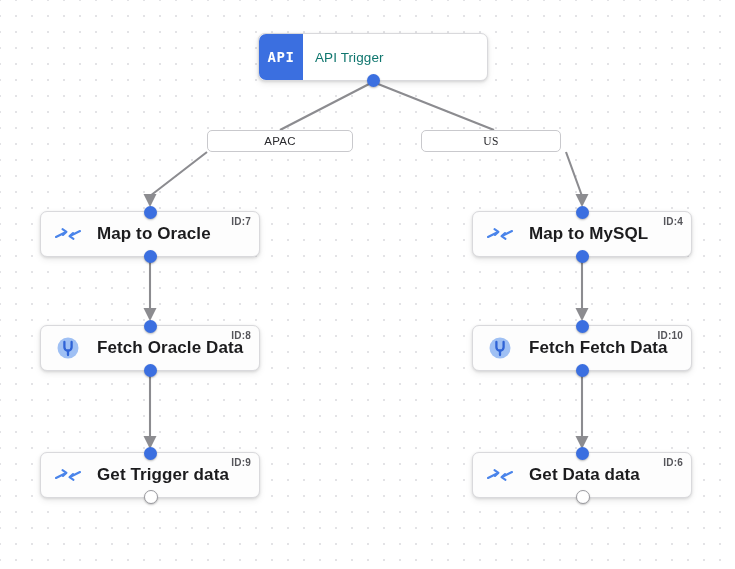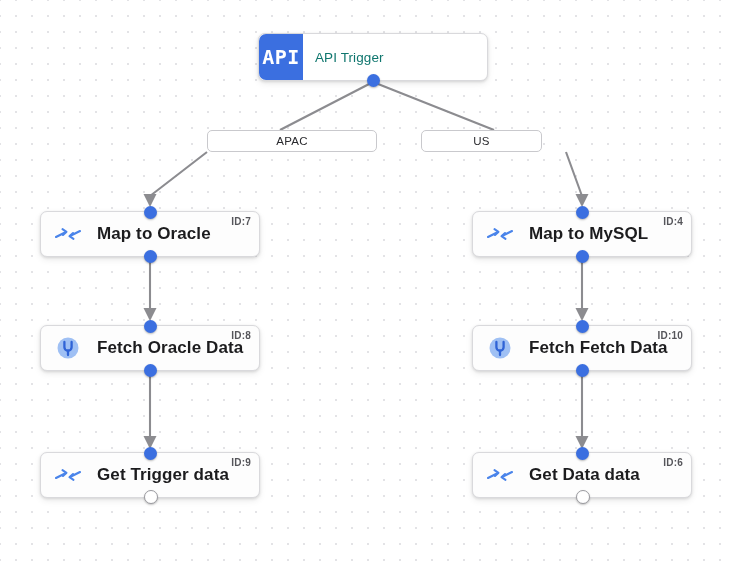--- a/index.html
+++ b/index.html
@@ -77,21 +77,21 @@
     height: 100%;
     background: #3b6fe0;
     display: flex;
     align-items: center;
     justify-content: center;
     flex: 0 0 44px;
   }
   .api-badge span {
     color: #ffffff;
     font-family: "DejaVu Sans Mono", monospace;
-    font-size: 20px;
+    font-size: 14px;
     font-weight: bold;
     letter-spacing: 0.5px;
   }
   .trigger .node-label {
     margin-left: 12px;
     font-weight: normal;
     font-size: 13.5px;
     color: #0f766e;
   }
 
@@ -184,24 +184,24 @@
   <div class="node trigger">
     <div class="node-inner">
       <div class="api-badge">
         <span>API</span>
       </div>
       <div class="node-label">API Trigger</div>
     </div>
     <div class="port filled bottom"></div>
   </div>
 
-  <div class="branch-label" style="left:207px; top:130px; width:170px;">
+  <div class="branch-label" style="left:207px; top:130px; width:146px;">
     <span>APAC</span>
   </div>
-  <div class="branch-label" style="left:421px; top:130px; width:121px;">
+  <div class="branch-label" style="left:421px; top:130px; width:140px;font-family:Liberation Serif, serif;">
     <span>US</span>
   </div>
 
   <div class="node step" style="left:40px; top:211px;">
     <div class="node-inner">
       <div class="icon-slot">
         <svg width="26" height="16" viewBox="0 0 26 16">
           <g fill="none" stroke="#4a84ea" stroke-width="2.1" stroke-linecap="round" stroke-linejoin="round">
             <path d="M 1 11 L 11 6"></path>
             <path d="M 7.5 3.2 L 11.5 5.8 L 8 9"></path>

